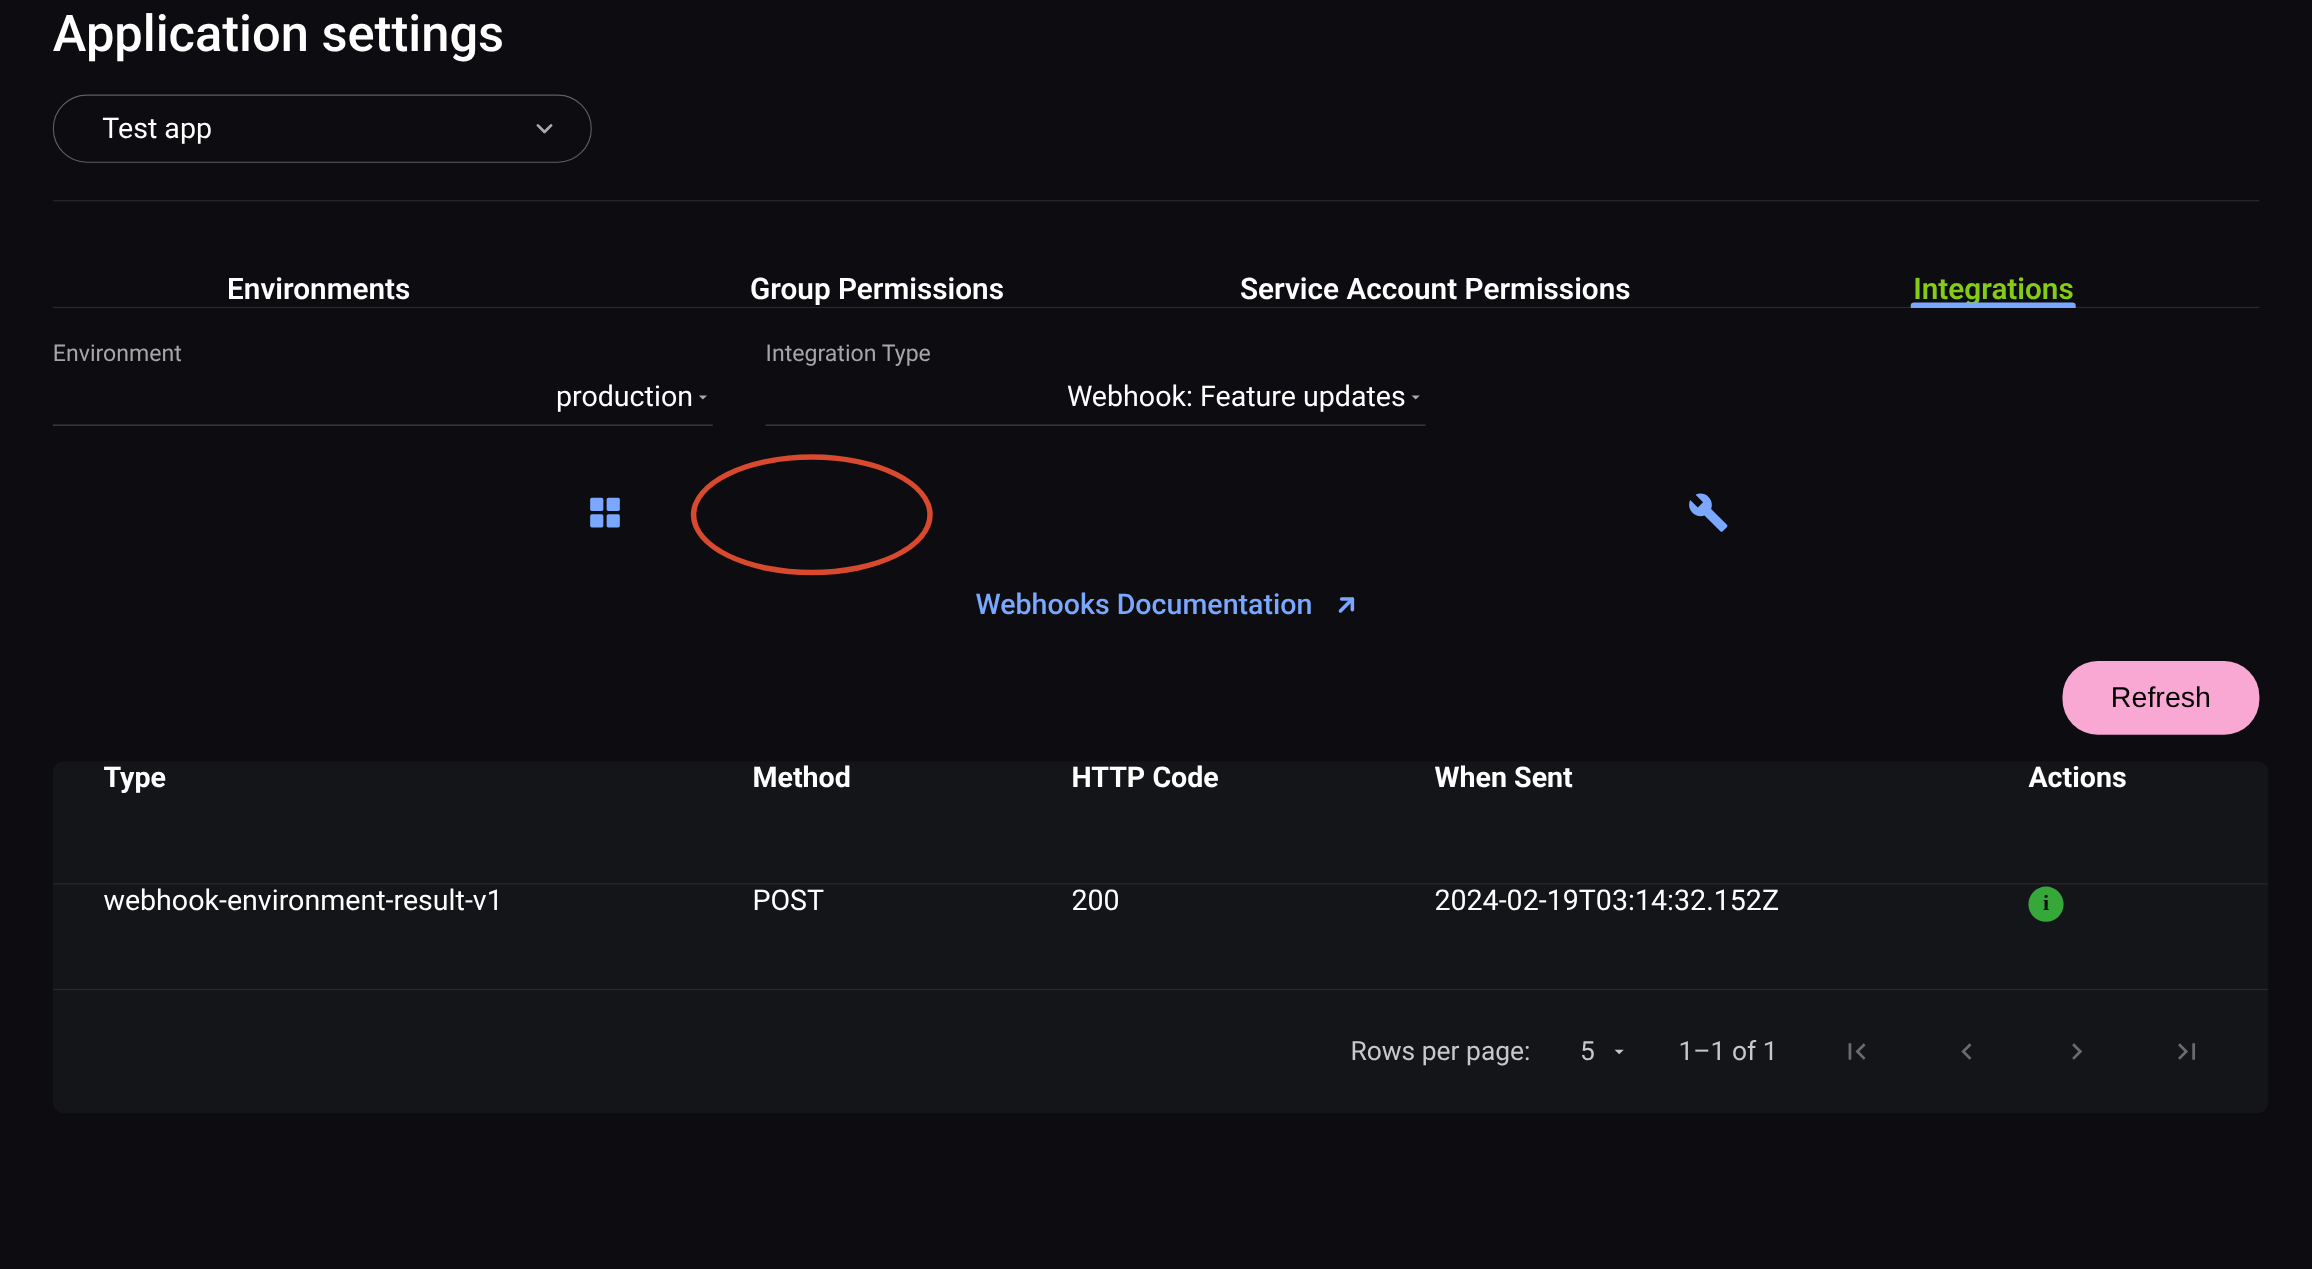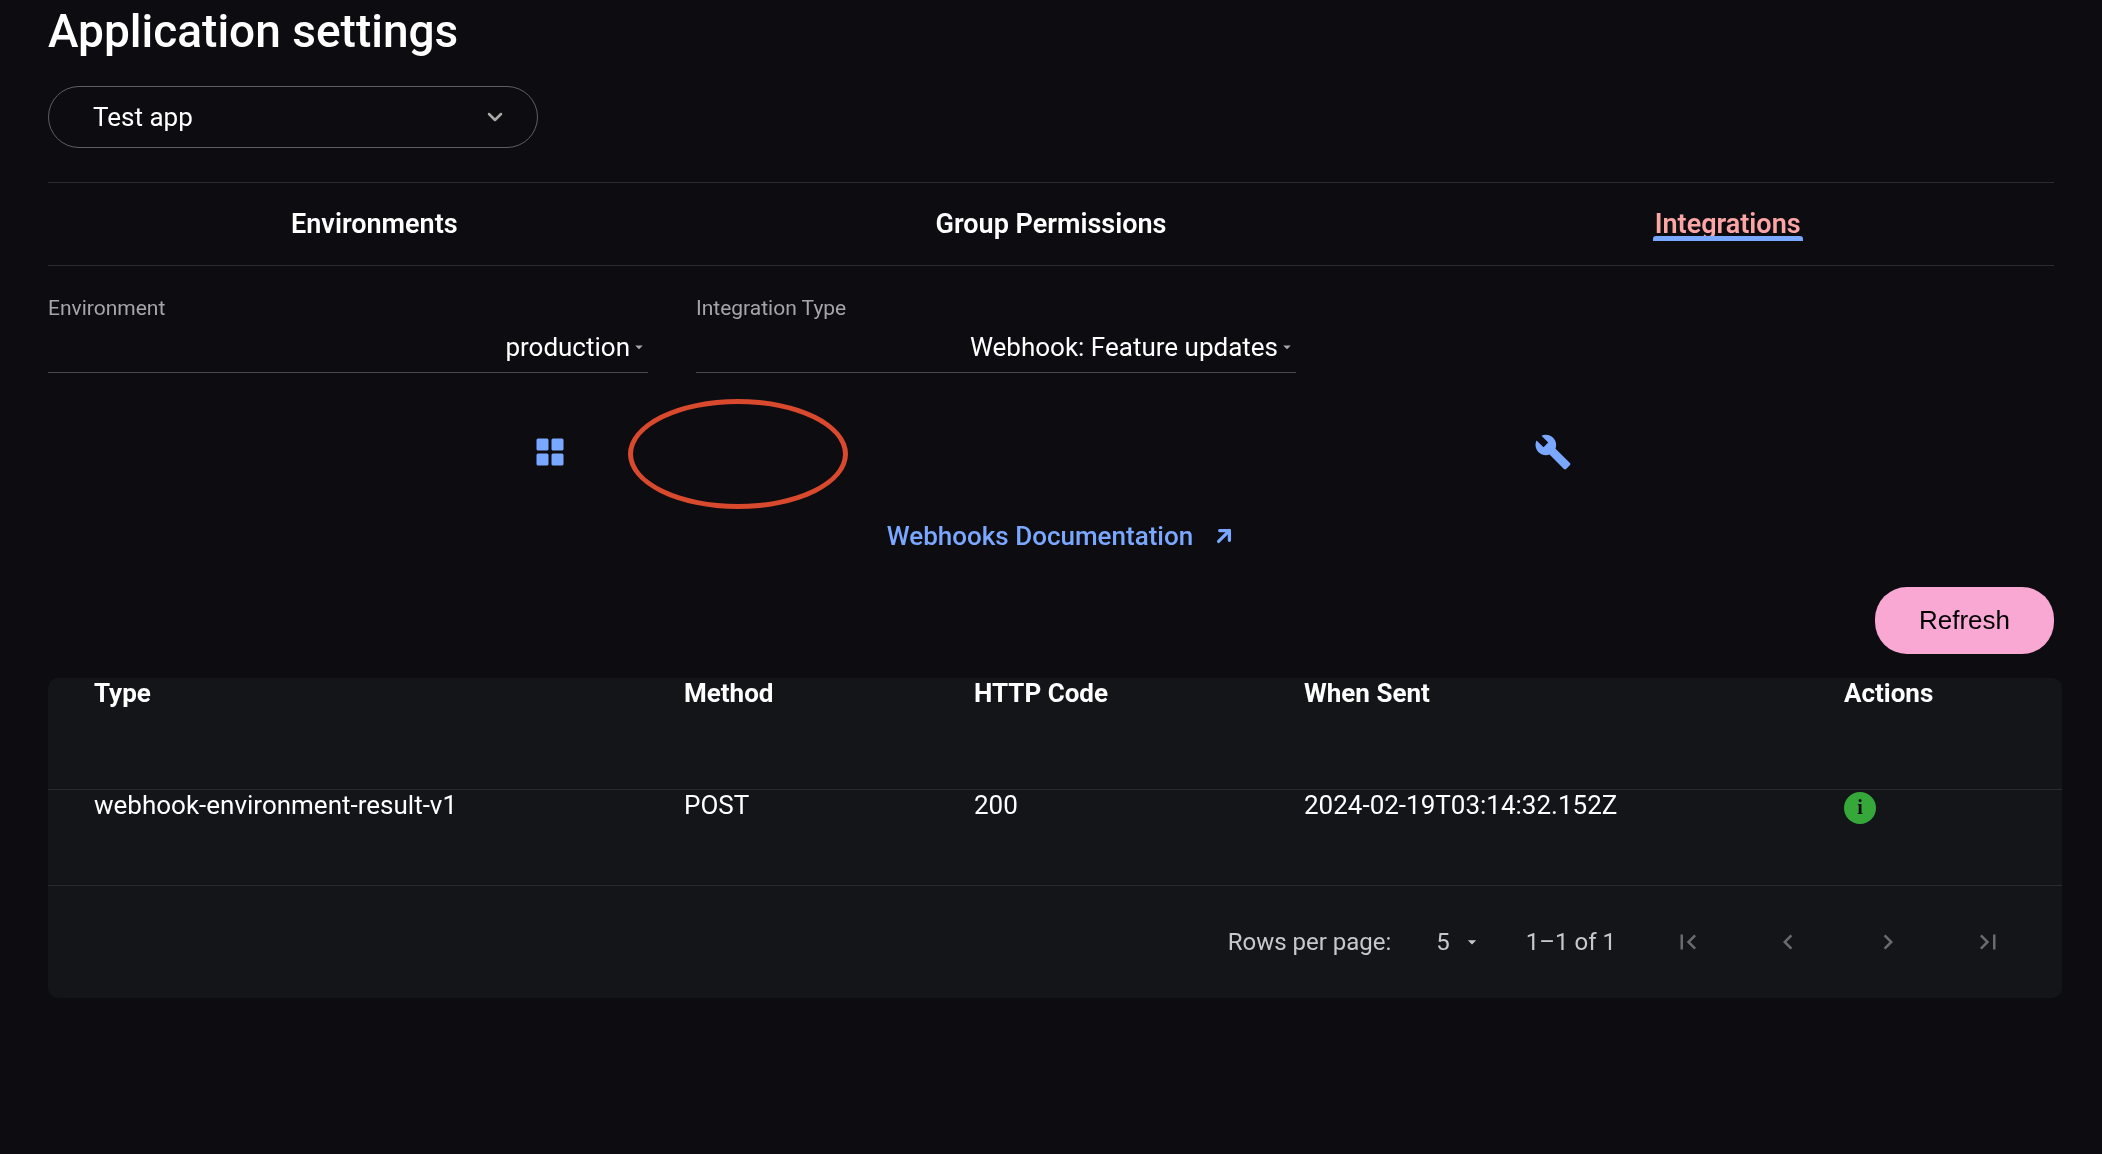--- a/index.html
+++ b/index.html
@@ -33,39 +33,39 @@
     font-size: 26px;
     color: #ffffff;
     cursor: pointer;
     margin-bottom: 34px;
     text-align: right;
   }
   .tabs-row {
     display: flex;
     border-top: 1px solid #2b2b2f;
     border-bottom: 1px solid #2b2b2f;
-    height: 84px;
-    align-items: center;
+    height: 98px;
+    align-items: flex-end;
     padding: 0;
     margin-right: 0;
     gap: 24px;
   }
   .tab {
     flex: 1;
     display: flex;
     align-items: center;
     justify-content: center;
     font-size: 27px;
     font-weight: 600;
     color: #ffffff;
     cursor: pointer;
     position: relative;
   }
   .tab.active {
-    color: #fca5a5;
+    color: #84cc16;
   }
   .tab.active::after {
     content: "";
     position: absolute;
     bottom: -1px;
     left: 50%;
     transform: translateX(-50%);
     width: 150px;
     height: 5px;
     background: #7aa7ff;
@@ -241,20 +241,21 @@
     <span class="chevron-down">
       <svg width="24" height="24" viewBox="0 0 24 24" fill="none">
           <path d="M6 9l6 6 6-6" stroke="#aaaaaa" stroke-width="2.5" stroke-linecap="round" stroke-linejoin="round"></path>
         </svg>
     </span>
   </div>
 
   <div class="tabs-row">
     <div class="tab">Environments</div>
     <div class="tab">Group Permissions</div>
+    <div class="tab">Service Account Permissions</div>
     <div class="tab active">Integrations</div>
   </div>
 
   <div class="filter-row">
     <div class="field">
       <div class="field-label">Environment</div>
       <div class="field-select env">
         <span>production</span>
         <span class="caret-down">
           <svg width="18" height="18" viewBox="0 0 24 24">

